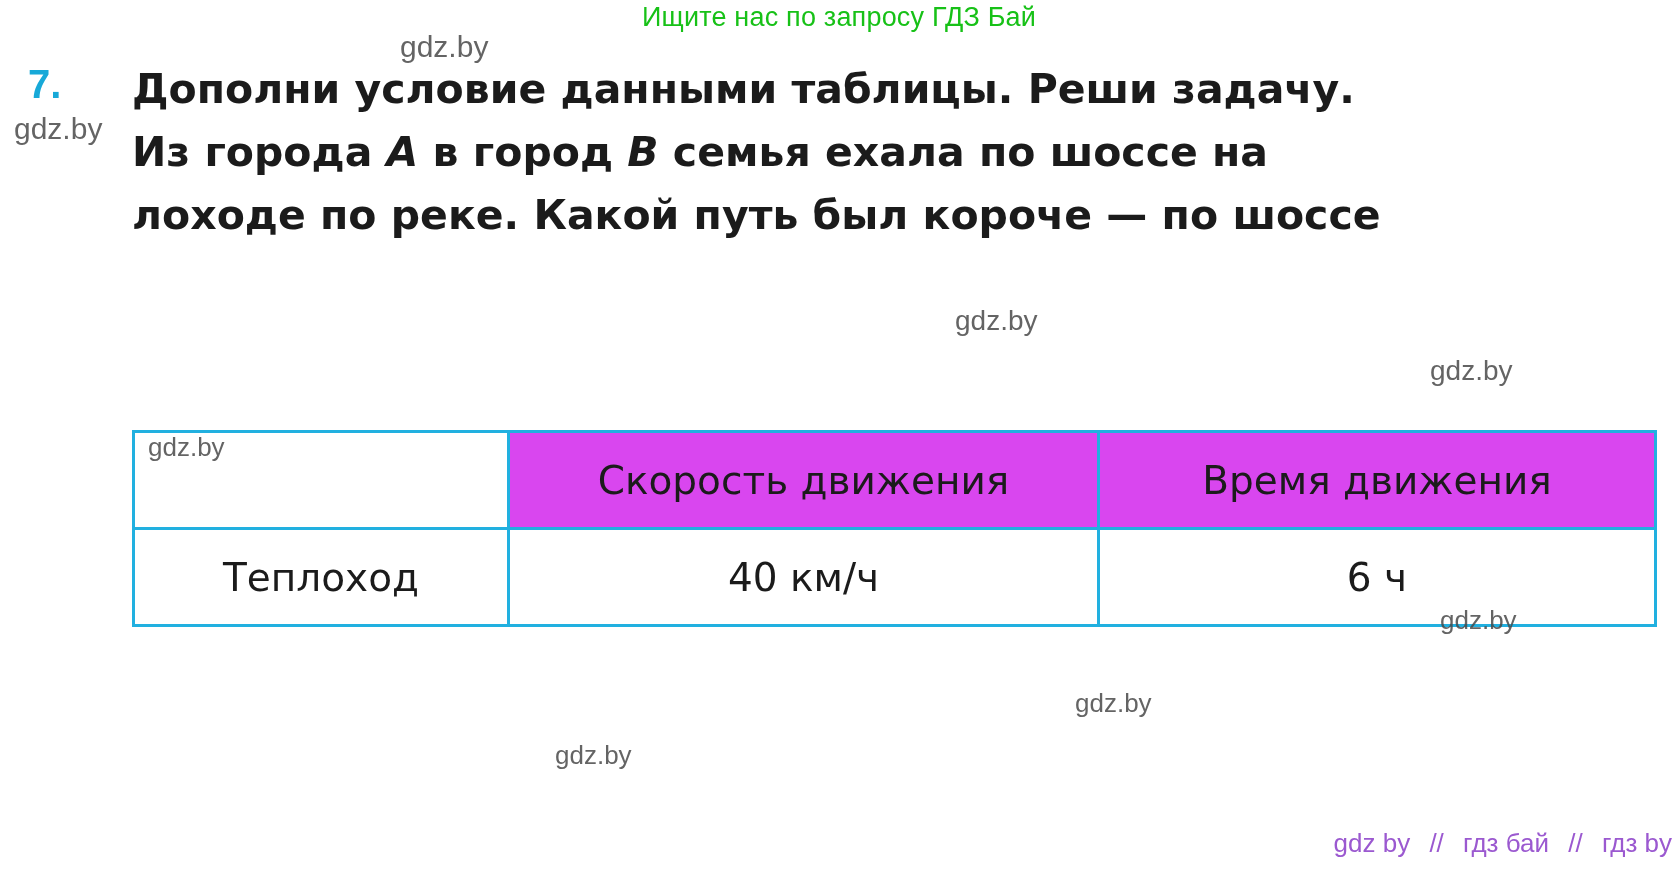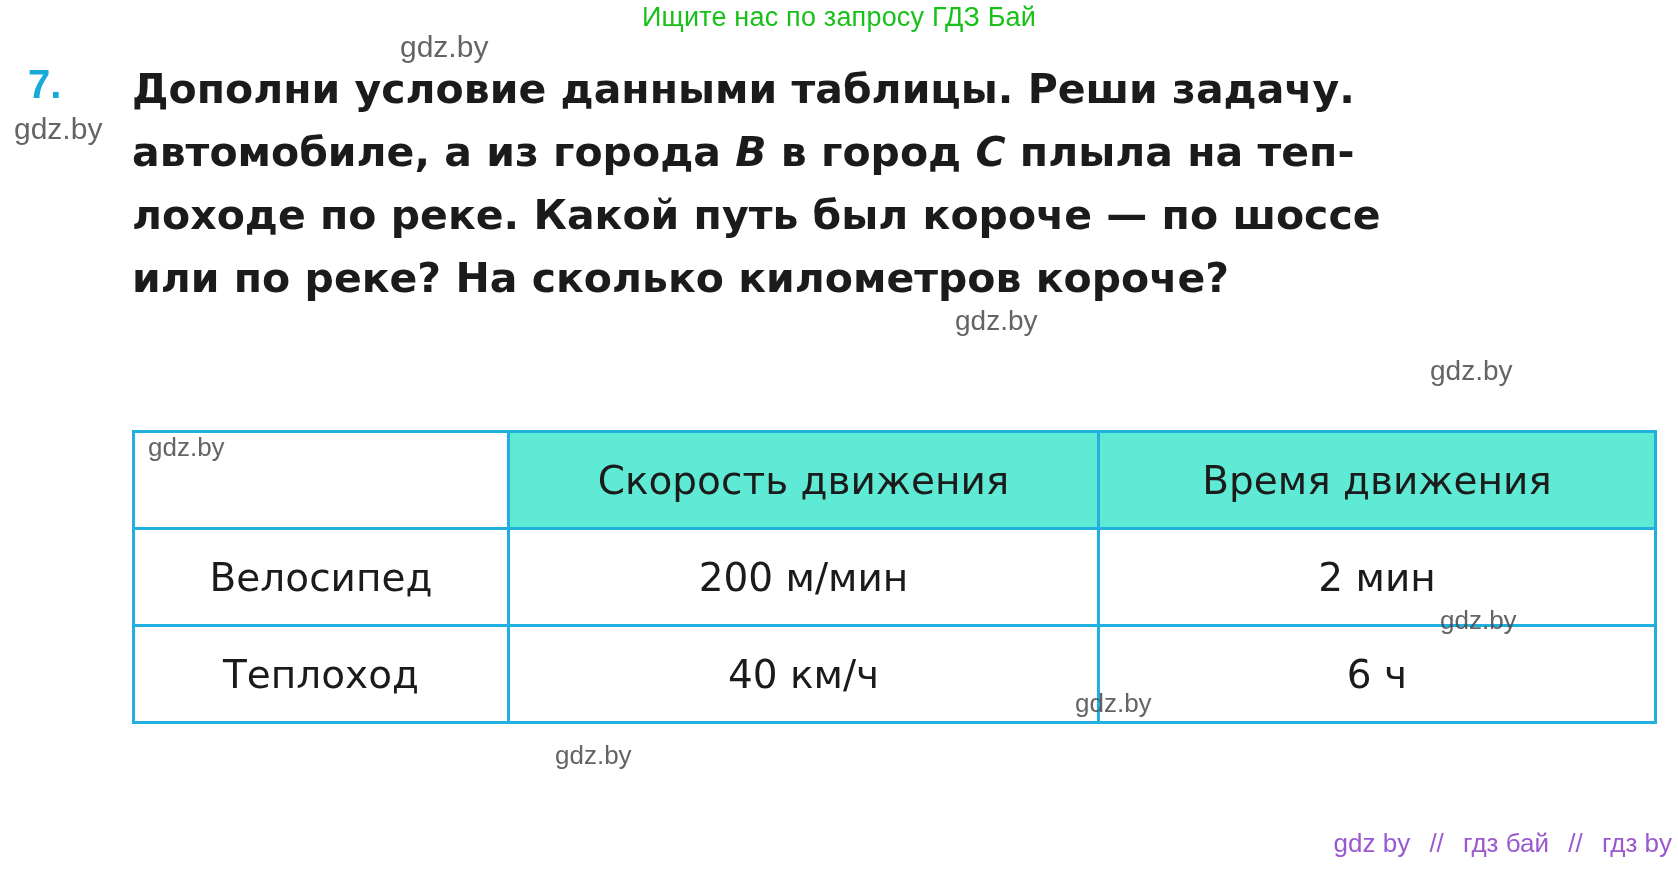--- a/index.html
+++ b/index.html
@@ -81,21 +81,21 @@
     font-family: "DejaVu Sans", sans-serif;
     text-align: center;
     vertical-align: middle;
     color: #1b1b1b;
     padding: 0;
   }
   .col-a { width: 375px; }
   .col-b { width: 590px; }
   .col-c { width: 557px; }
 
-  .hdr { background: #5eead4; }
+  .hdr { background: #d946ef; }
   .hdr.empty { background: #ffffff; }
   .rowlabel { text-align: center; }
 
   
   .footer {
     position: absolute;
     bottom: 14px;
     left: 0;
     width: 100%;
     text-align: right;
@@ -129,42 +129,36 @@
 
 <div class="page">
 
   <div class="top-banner">Ищите нас по запросу ГДЗ Бай</div>
 
   <div class="ex-number">7.</div>
 
   <div class="task-text">
     <div class="line line1">Дополни условие данными таблицы. Реши задачу.</div>
     <div class="line">
-      <span>автомобиле, а из города </span><span class="it">B</span><span> в город </span><span class="it">C</span><span> плыла на теп-</span>
+      <span>Из города </span><span class="it">A</span><span> в город </span><span class="it">B</span><span> семья ехала по шоссе на</span>
     </div>
     <div class="line">лоходе по реке. Какой путь был короче — по шоссе</div>
-    <div class="line">или по реке? На сколько километров короче?</div>
   </div>
 
   <table class="data-table">
     <colgroup>
       <col class="col-a">
         <col class="col-b">
         <col class="col-c">
     </colgroup>
     <tbody>
       <tr>
         <th class="hdr empty"></th>
         <th class="hdr">Скорость движения</th>
         <th class="hdr">Время движения</th>
-      </tr>
-      <tr>
-        <td class="rowlabel">Велосипед</td>
-        <td>200 м/мин</td>
-        <td>2 мин</td>
       </tr>
       <tr>
         <td class="rowlabel">Теплоход</td>
         <td>40 км/ч</td>
         <td>6 ч</td>
       </tr>
     </tbody>
   </table>
 
   <div class="footer">

